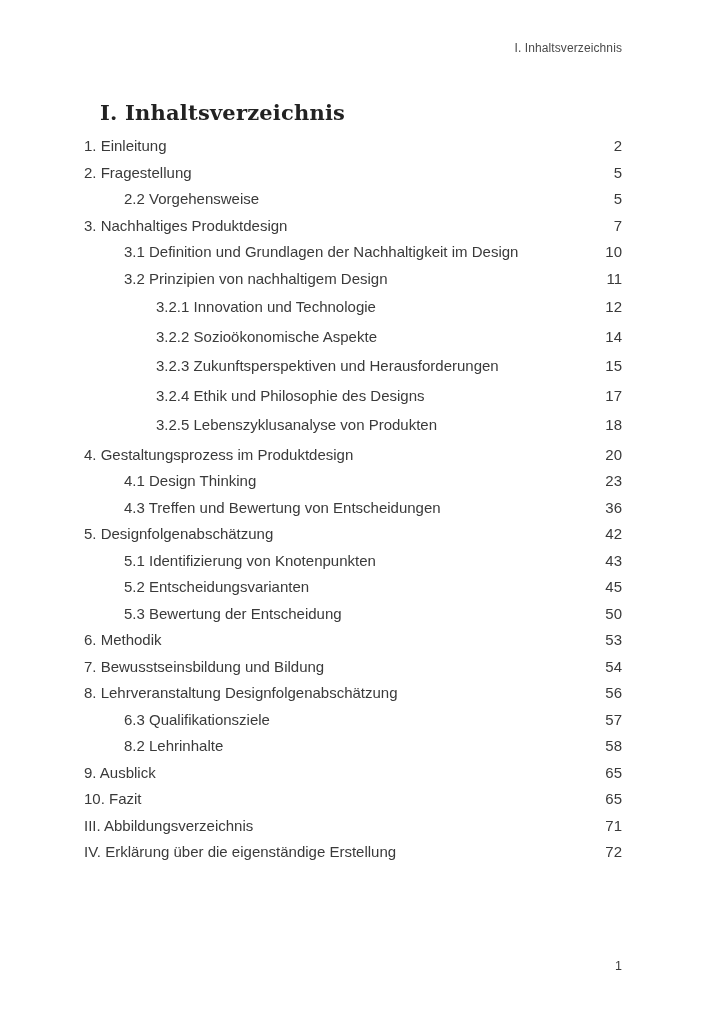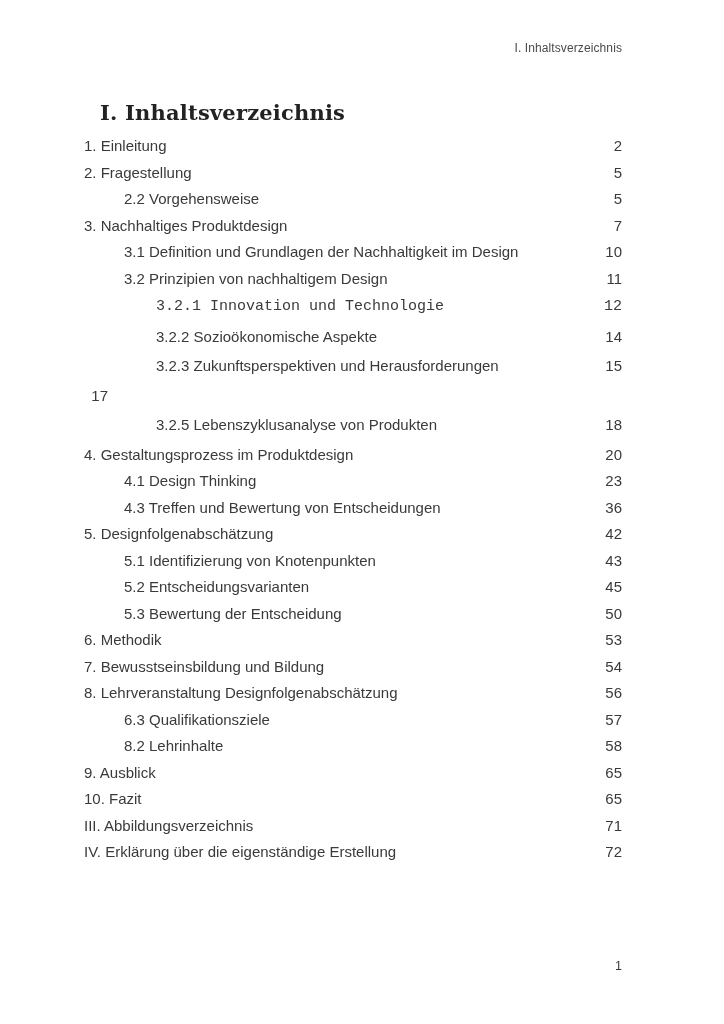--- a/index.html
+++ b/index.html
@@ -57,21 +57,21 @@
     color:var(--text);
     margin-bottom:10.5px;
   }
   .toc-row .toc-label{
     padding-left:0;
     white-space:nowrap;
   }
   .toc-row.level-2 .toc-label{ padding-left:40px; }
   .toc-row.level-3 .toc-label{ padding-left:72px; }
   .toc-row.level-3{ margin-bottom:13.5px; }
-  .toc-row.level-3.first-l3{ padding-top:2px;font-family:Liberation Mono, monospace; }
+  .toc-row.level-3.first-l3{ padding-top:2px; }
   .toc-page{
     text-align:right;
     min-width:24px;
   }
   .footer-page-number{
     position:absolute;
     top:959px;
     right:102px;
     font-size:12.5px;
     line-height:15px;
@@ -117,20 +117,21 @@
       </div>
       <div class="toc-row level-3">
         <span class="toc-label">3.2.2 Sozioökonomische Aspekte</span>
         <span class="toc-page">14</span>
       </div>
       <div class="toc-row level-3">
         <span class="toc-label">3.2.3 Zukunftsperspektiven und Herausforderungen</span>
         <span class="toc-page">15</span>
       </div>
       <div class="toc-row level-3">
+        <span class="toc-label">3.2.4 Ethik und Philosophie des Designs</span>
         <span class="toc-page">17</span>
       </div>
       <div class="toc-row level-3">
         <span class="toc-label">3.2.5 Lebenszyklusanalyse von Produkten</span>
         <span class="toc-page">18</span>
       </div>
       <div class="toc-row level-1">
         <span class="toc-label">4. Gestaltungsprozess im Produktdesign</span>
         <span class="toc-page">20</span>
       </div>

